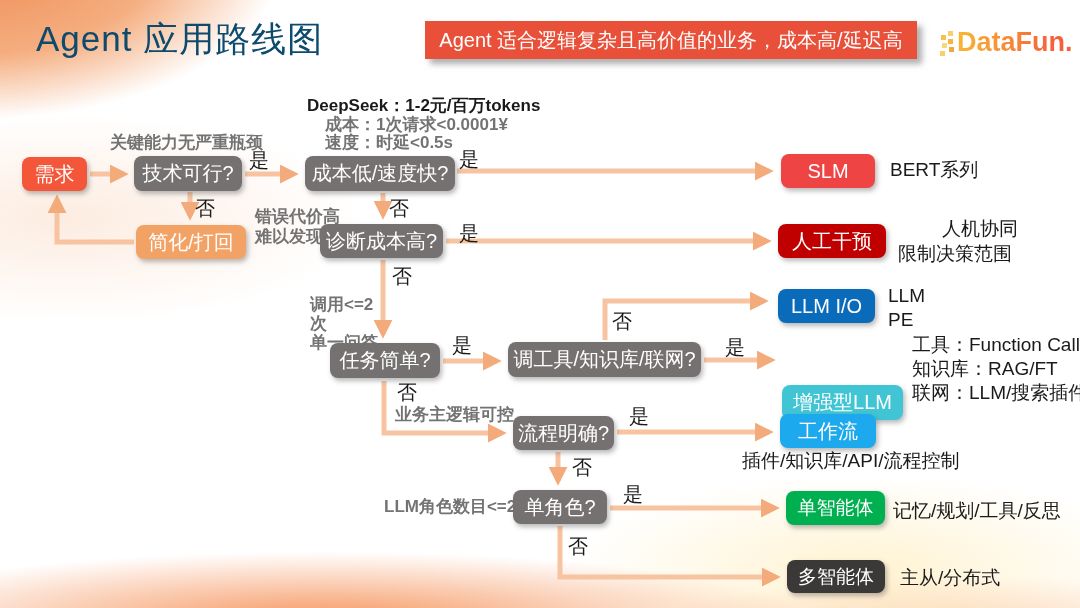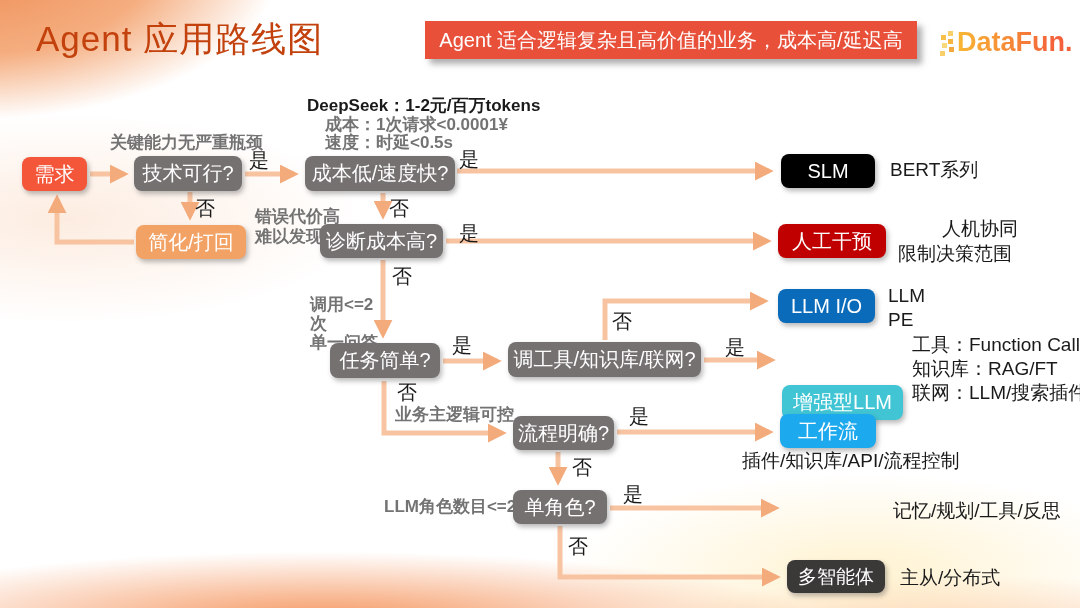--- a/index.html
+++ b/index.html
@@ -7,21 +7,21 @@
        font-family:"Liberation Sans","DejaVu Sans",sans-serif;}
   .stage{position:absolute;inset:0;width:1080px;height:608px;}
   
   .bg{position:absolute;inset:0;pointer-events:none;
     background:
       radial-gradient(ellipse 430px 215px at -30px -35px, #ee8c54 0%, #f5ae80 42%, rgba(255,255,255,0) 72%),
       radial-gradient(ellipse 430px 150px at 6% 36%, rgba(249,208,178,0.40), rgba(255,255,255,0) 70%),
       radial-gradient(ellipse 680px 95px at 30% 102%, rgba(243,124,55,0.80), rgba(243,124,55,0) 72%),
       radial-gradient(ellipse 560px 130px at 90% 110%, rgba(246,150,85,0.60), rgba(255,255,255,0) 72%),
       radial-gradient(ellipse 430px 140px at 80% 94%, rgba(255,232,170,0.55), rgba(255,255,255,0) 70%);}
-  .title{position:absolute;left:36px;top:16px;font-size:35px;color:#c2410c;letter-spacing:1px;}
+  .title{position:absolute;left:36px;top:16px;font-size:35px;color:#0c4a6e;letter-spacing:1px;}
   .banner{position:absolute;left:425px;top:21px;width:492px;height:38px;background:#e8503a;
     color:#fff;font-size:20px;display:flex;align-items:center;justify-content:center;
     box-shadow:5px 5px 6px rgba(110,110,110,.55);} 
   .logo{position:absolute;left:940px;top:27px;display:flex;align-items:center;}
   .logo-dots{position:relative;width:17px;height:26px;display:inline-block;}
   .logo-dots::before{content:"";position:absolute;width:5px;height:5px;left:1px;top:5px;background:#f6c04a;
     box-shadow:7px -4px 0 #f8cf6b, 7px 4px 0 #f6b53f, 1px 8px 0 #f9d87a, 8px 12px 0 #f2a93c, -1px 16px 0 #f8cf6b;}
   .logo-text{font-size:27px;font-weight:700;background:linear-gradient(90deg,#f8b733 0%,#f4603a 85%);
     -webkit-background-clip:text;background-clip:text;color:transparent;}
   .node{position:absolute;display:flex;align-items:center;justify-content:center;color:#fff;
@@ -94,31 +94,32 @@
   <div class="ylabel" style="left:725px;top:334px;">是</div>
   <div class="ylabel" style="left:397px;top:379px;">否</div>
   <div class="ylabel" style="left:629px;top:403px;">是</div>
   <div class="ylabel" style="left:572px;top:454px;">否</div>
   <div class="ylabel" style="left:623px;top:481px;">是</div>
   <div class="ylabel" style="left:568px;top:533px;">否</div>
 
   <div class="node" style="left:22px;top:157px;width:65px;height:34px;background:#f4563a;">需求</div>
   <div class="node" style="left:134px;top:156px;width:108px;height:35px;background:#767171;">技术可行?</div>
   <div class="node" style="left:305px;top:156px;width:150px;height:35px;background:#767171;">成本低/速度快?</div>
-  <div class="node" style="left:781px;top:154px;width:94px;height:34px;background:#000000;">SLM</div>
+  <div class="node" style="left:781px;top:154px;width:94px;height:34px;background:#ef4444;">SLM</div>
   <div class="node" style="left:136px;top:225px;width:110px;height:34px;background:#f3a266;">简化/打回</div>
   <div class="node" style="left:320px;top:224px;width:123px;height:34px;background:#767171;">诊断成本高?</div>
   <div class="node" style="left:778px;top:224px;width:108px;height:34px;background:#c00000;">人工干预</div>
   <div class="node" style="left:778px;top:289px;width:97px;height:34px;background:#0a6bbb;">LLM I/O</div>
   <div class="node" style="left:330px;top:343px;width:110px;height:35px;background:#767171;">任务简单?</div>
   <div class="node" style="left:508px;top:342px;width:193px;height:35px;background:#767171;">调工具/知识库/联网?</div>
   <div class="node" style="left:782px;top:341px;width:121px;height:35px;background:#41c5d4;margin-top:44px;">增强型LLM</div>
   <div class="node" style="left:513px;top:416px;width:101px;height:34px;background:#767171;">流程明确?</div>
   <div class="node" style="left:780px;top:414px;width:96px;height:34px;background:#1ca9ee;">工作流</div>
   <div class="node" style="left:513px;top:490px;width:94px;height:34px;background:#767171;">单角色?</div>
+  <div class="node" style="left:786px;top:491px;width:99px;height:34px;background:#00b050;font-size:19px;">单智能体</div>
   <div class="node" style="left:787px;top:560px;width:98px;height:33px;background:#3b3838;font-size:19px;">多智能体</div>
 
   <div class="side" style="left:890px;top:157px;">BERT系列</div>
   <div class="side" style="left:942px;top:216px;">人机协同</div>
   <div class="side" style="left:898px;top:241px;">限制决策范围</div>
   <div class="side" style="left:888px;top:285px;">LLM</div>
   <div class="side" style="left:888px;top:309px;">PE</div>
   <div class="side" style="left:912px;top:332px;text-align:right;">工具：Function Call</div>
   <div class="side" style="left:912px;top:356px;">知识库：RAG/FT</div>
   <div class="side" style="left:912px;top:380px;">联网：LLM/搜索插件</div>

